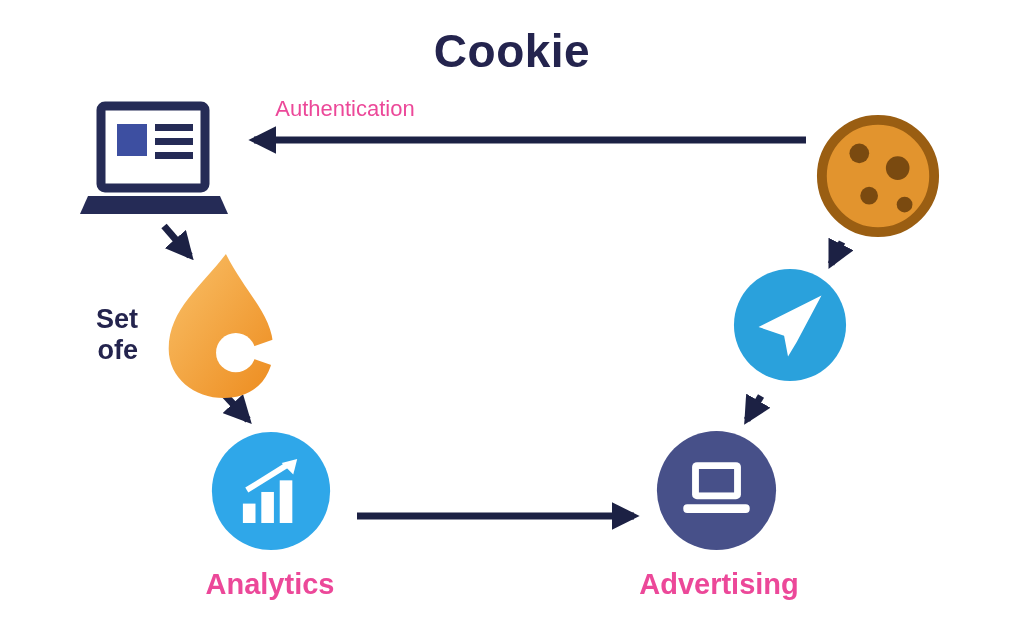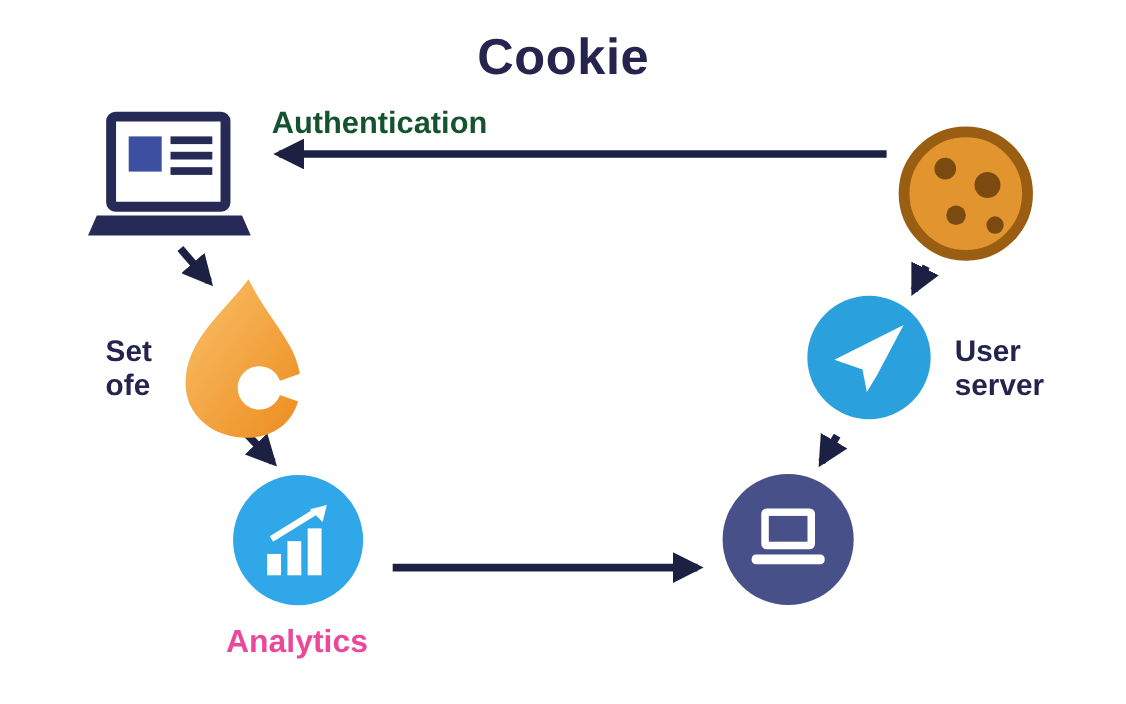--- a/index.html
+++ b/index.html
@@ -10,26 +10,26 @@
     font-family:"Liberation Sans", sans-serif;
     overflow:hidden;
   }
   .abs{position:absolute;}
   .title{
     position:absolute;top:24px;left:0;width:1024px;
     text-align:center;font-size:46px;font-weight:700;
     color:#24244e;letter-spacing:0.5px;margin:0;
   }
   .edge-label{
-    position:absolute;font-size:28px;font-weight:700;color:#14532d;
+    position:absolute;font-size:22px;font-weight:400;color:#ec4899;
     text-align:center;white-space:nowrap;
   }
   .side-label{
     position:absolute;font-size:27px;font-weight:600;color:#24244e;
-    line-height:31px;white-space:nowrap;
+    line-height:31px;white-space:nowrap;text-align:right;
   }
   .node-label{
     position:absolute;font-size:29px;font-weight:600;color:#ec4899;
     text-align:center;white-space:nowrap;width:220px;
   }
   svg{display:block;overflow:visible;}
   .overlay{position:absolute;left:0;top:0;pointer-events:none;}
 </style>
 </head>
 <body>
@@ -95,24 +95,20 @@
     <div>ofe</div>
   </div>
 
   <div class="abs" style="left:731px;top:266px;">
     <svg width="118" height="118" viewBox="0 0 120 120">
       <circle cx="60" cy="60" r="57" fill="#2aa1dc"></circle>
       <path d="M92,30 L28,62 L54,71 L58,92 L67,77 L92,30 Z" fill="#ffffff"></path>
     </svg>
   </div>
 
-  <div class="side-label" style="left:868px;top:304px;">
-    <div>User</div>
-    <div>server</div>
-  </div>
 
   <div class="abs" style="left:208px;top:428px;">
     <svg width="126" height="126" viewBox="0 0 130 130">
       <circle cx="65" cy="65" r="61" fill="#2fa7e9"></circle>
       <rect x="36" y="78" width="13" height="20" fill="#ffffff"></rect>
       <rect x="55" y="66" width="13" height="32" fill="#ffffff"></rect>
       <rect x="74" y="54" width="13" height="44" fill="#ffffff"></rect>
       <path d="M40,64 L82,38" stroke-width="6" fill="none" stroke="#ffffff"></path>
       <polygon points="92,32 76,36 88,48" fill="#ffffff"></polygon>
     </svg>
@@ -121,14 +117,15 @@
   <div class="abs" style="left:653px;top:427px;">
     <svg width="127" height="127" viewBox="0 0 130 130">
       <circle cx="65" cy="65" r="61" fill="#475089"></circle>
       <rect x="40" y="36" width="50" height="38" rx="5" fill="#ffffff"></rect>
       <rect x="47" y="43" width="36" height="24" fill="#475089"></rect>
       <rect x="31" y="79" width="68" height="9" rx="4" fill="#ffffff"></rect>
     </svg>
   </div>
 
   <div class="node-label" style="left:160px;top:568px;">Analytics</div>
+  <div class="node-label" style="left:609px;top:568px;">Advertising</div>
 
 </div>
 
 </body></html>

